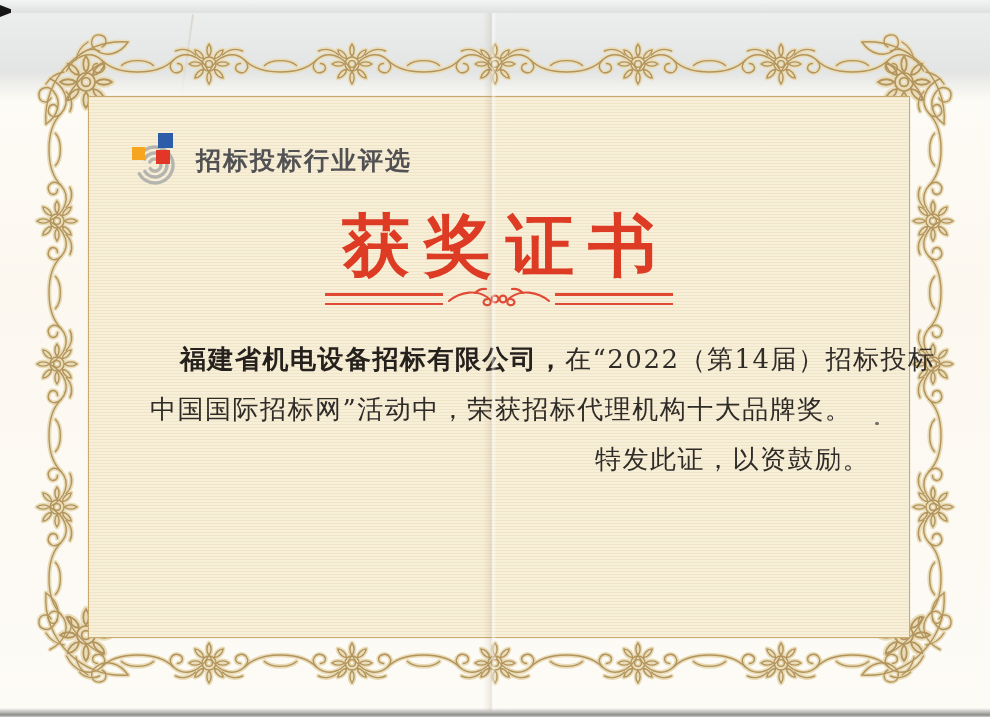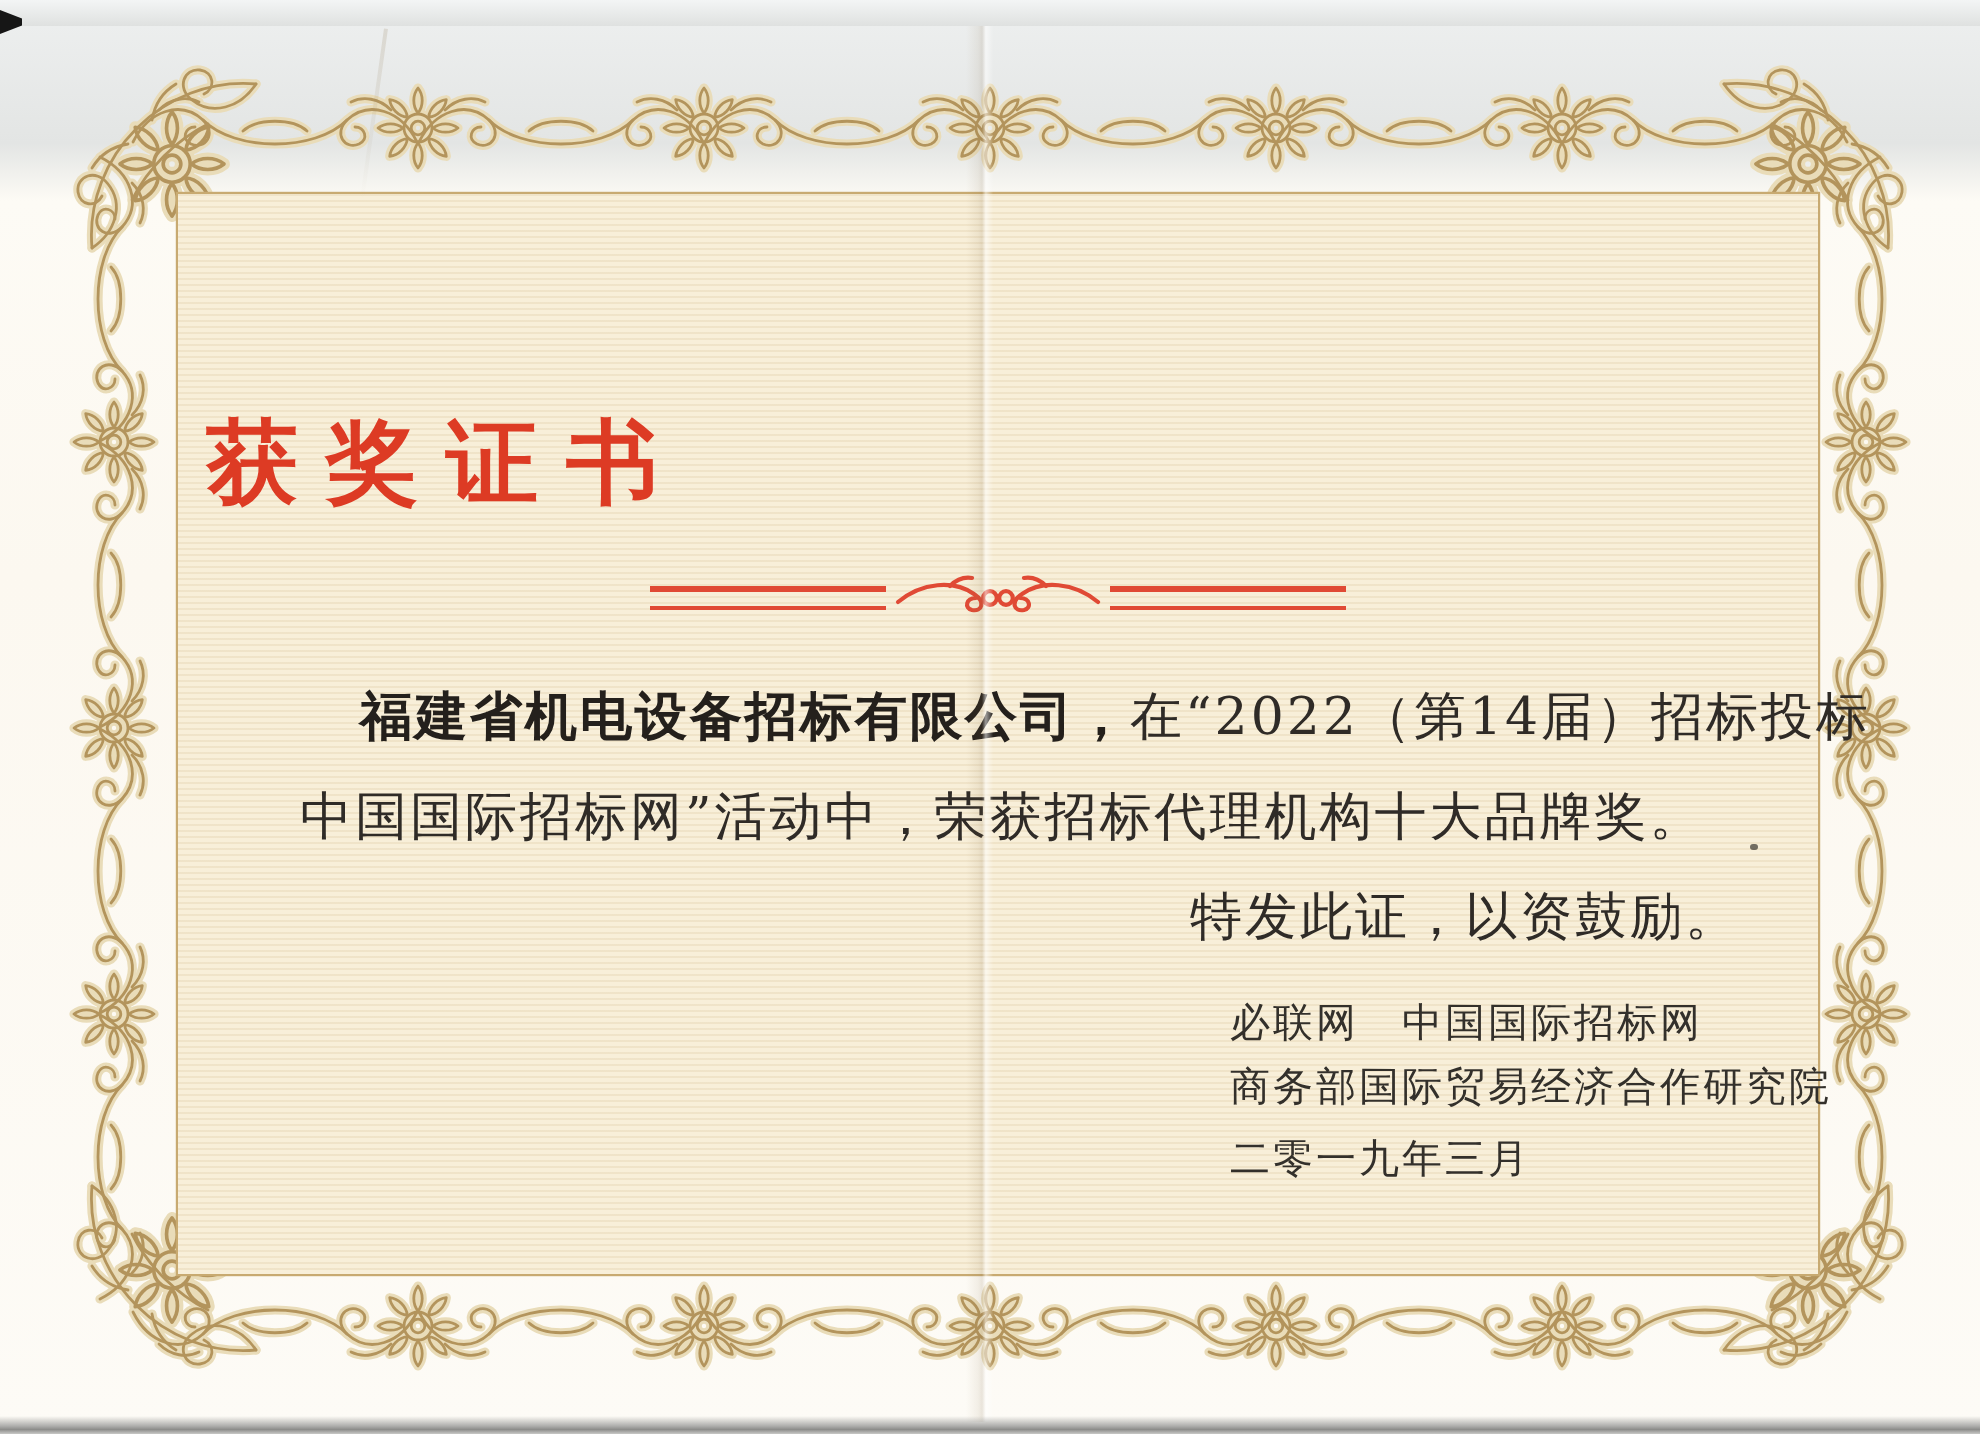--- a/index.html
+++ b/index.html
@@ -38,23 +38,23 @@
   .logo{position:absolute;left:33px;top:34px;display:flex;align-items:center;height:58px;}
   .logo-mark{position:relative;width:62px;height:58px;}
   .logo-mark svg{position:absolute;left:0;top:0;}
   .logo-sq{position:absolute;}
   .sq-blue{left:36px;top:2px;width:15px;height:15px;background:#2d5ca8;}
   .sq-orange{left:10px;top:16px;width:13px;height:13px;background:#f7a41f;}
   .sq-red{left:34px;top:19px;width:14px;height:14px;background:#e23726;}
   .logo-text{margin-left:12px;font-size:25px;font-weight:bold;color:#515153;letter-spacing:2px;white-space:nowrap;}
 
   
-  .title{position:absolute;left:0;top:104px;width:100%;text-align:left;
+  .title{position:absolute;left:0;top:104px;width:100%;text-align:center;
     font-family:"DejaVu Serif","Liberation Serif",serif;font-weight:900;
-    font-size:46px;color:#dd3b24;letter-spacing:14px;text-indent:14px;white-space:nowrap;}
+    font-size:68px;color:#dd3b24;letter-spacing:14px;text-indent:14px;white-space:nowrap;}
 
   
   .divider{position:absolute;left:0;top:190px;width:100%;display:flex;justify-content:center;align-items:center;}
   .dline{width:118px;height:7px;border-top:3px solid #e04a35;border-bottom:2px solid #e04a35;}
   .flourish{margin:0 4px;}
 
   
   .statement{position:absolute;left:61px;top:237px;width:720px;
     font-family:"DejaVu Serif","Liberation Serif",serif;font-size:26px;color:#2f2b27;letter-spacing:1.5px;}
   .statement .line{height:50px;line-height:50px;white-space:nowrap;}
@@ -145,20 +145,35 @@
         <use href="#cornerTL" transform="translate(960,691) scale(-1,-1)"></use>
       </g>
     </defs>
     <use href="#frame" class="deco-back"></use>
     <use href="#frame" class="deco-front"></use>
     <rect class="innerline" x="88.5" y="96.5" width="821" height="541"></rect>
   </svg>
 
   <div class="panel">
 
+    <div class="logo">
+      <div class="logo-mark">
+        <svg width="62" height="58" viewBox="0 0 62 58">
+          <g fill="none" stroke="#b5b5af" stroke-width="3.4" stroke-linecap="round">
+            <circle cx="33" cy="34" r="6" stroke-dasharray="30 8" transform="rotate(-150 33 34)"></circle>
+            <circle cx="33" cy="34" r="12" stroke-dasharray="62 14" transform="rotate(-150 33 34)"></circle>
+            <circle cx="33" cy="34" r="18" stroke-dasharray="94 20" transform="rotate(-150 33 34)"></circle>
+          </g>
+        </svg>
+        <span class="logo-sq sq-blue"></span>
+        <span class="logo-sq sq-orange"></span>
+        <span class="logo-sq sq-red"></span>
+      </div>
+      <span class="logo-text">招标投标行业评选</span>
+    </div>
 
     <div class="title">获奖证书</div>
 
     <div class="divider">
       <span class="dline"></span>
       <svg class="flourish" width="104" height="24" viewBox="0 0 104 24">
         <g fill="none" stroke="#e04a35" stroke-width="2.1" stroke-linecap="round">
           <path d="M2,14 C14,4 30,3 40,10 C46,14 44,19 39,18 C35,17 36,12 41,12"></path>
           <path d="M102,14 C90,4 74,3 64,10 C58,14 60,19 65,18 C69,17 68,12 63,12"></path>
           <path d="M28,6 Q33,1 39,2"></path>
@@ -171,25 +186,20 @@
     </div>
 
     <div class="statement">
       <div class="line l1">
         <span class="company">福建省机电设备招标有限公司，</span><span>在“2022（第14届）招标投标</span>
       </div>
       <div class="line l2">中国国际招标网”活动中，荣获招标代理机构十大品牌奖。</div>
       <div class="line l3">特发此证，以资鼓励。</div>
     </div>
 
-    <div class="signature">
-      <div class="sline">必联网　中国国际招标网</div>
-      <div class="sline">商务部国际贸易经济合作研究院</div>
-      <div class="sline sdate">二零一九年三月</div>
-    </div>
 
   </div>
 
   <div class="crease"></div>
   <div class="fold"></div>
   <div class="scan-speck"></div>
   <div class="scan-bottom-shadow"></div>
 
 </div>
 

